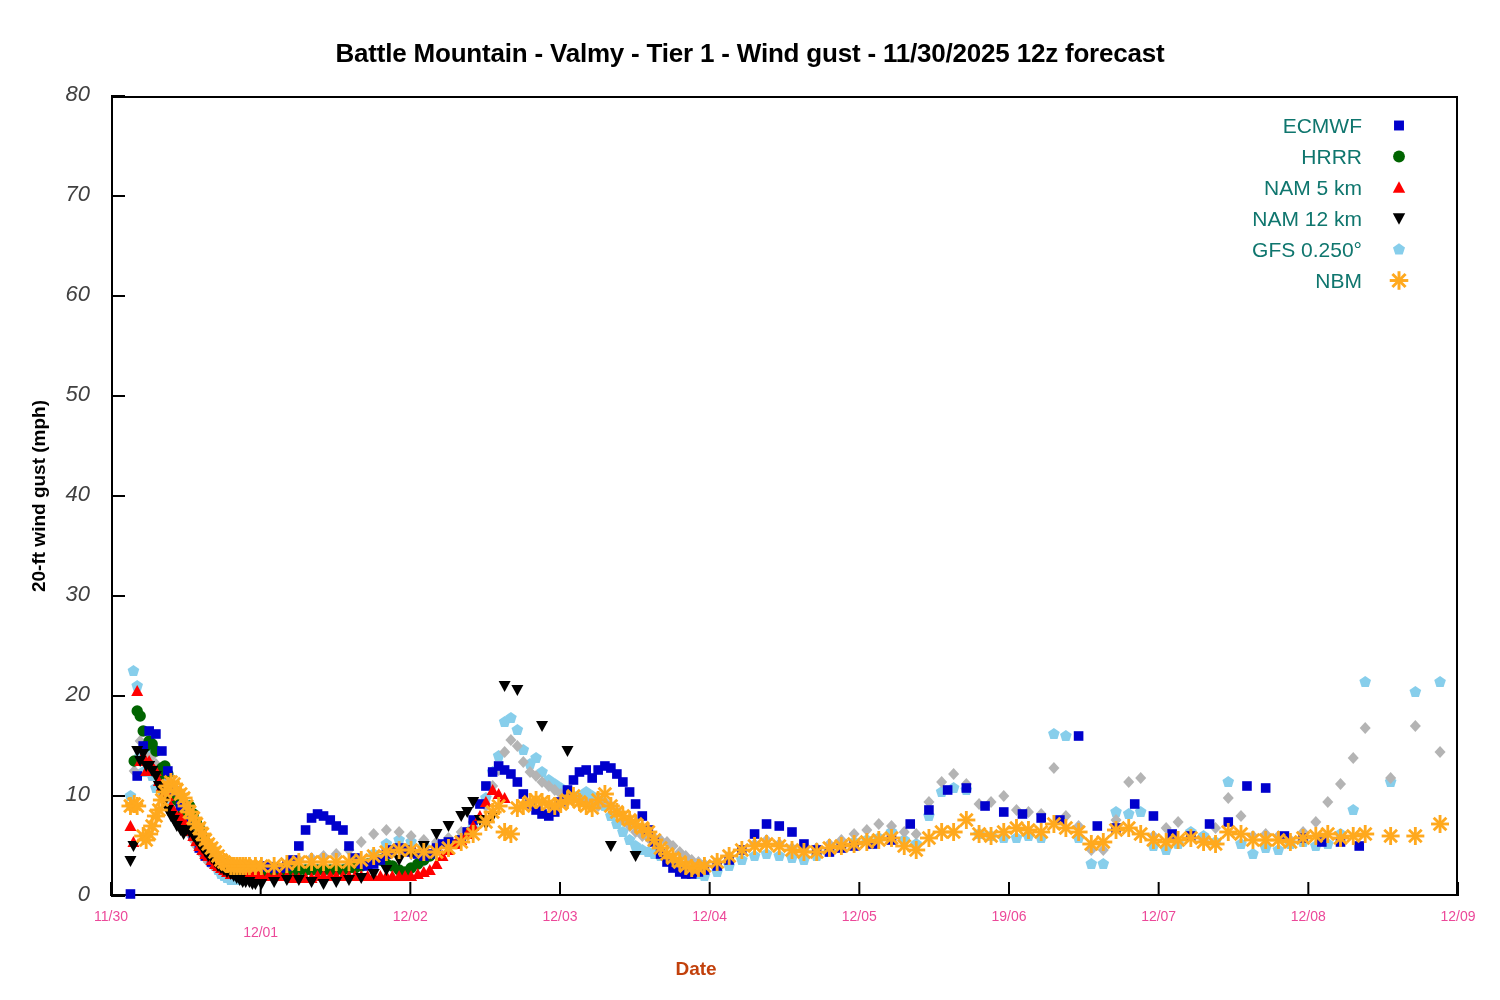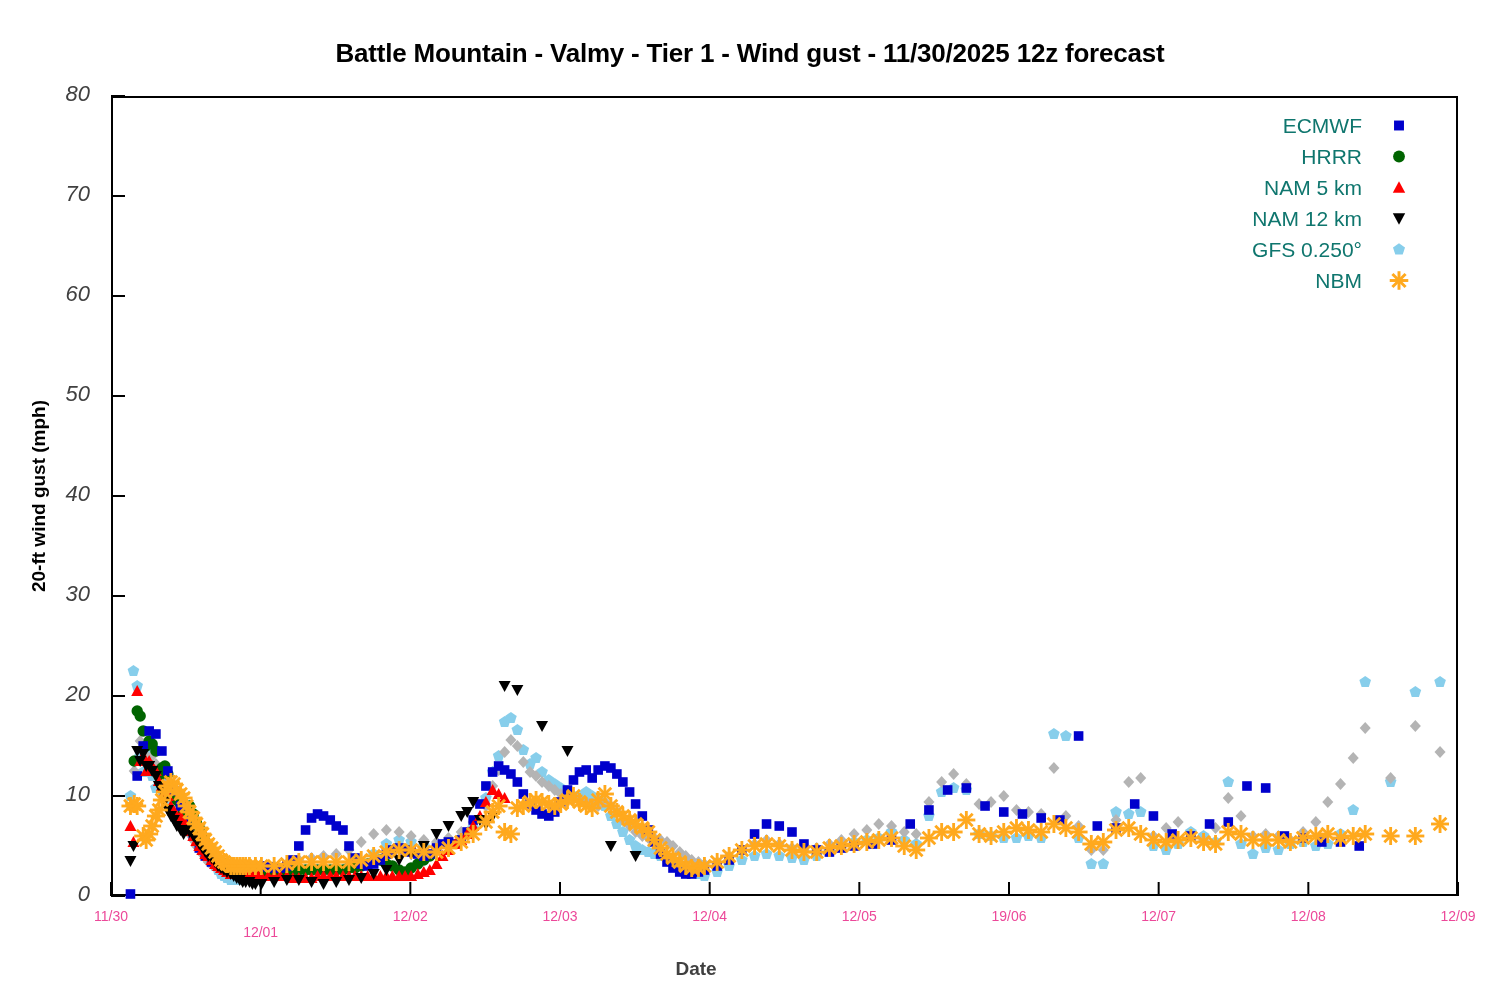--- a/index.html
+++ b/index.html
@@ -27,21 +27,21 @@
     font-size:14px;color:#ec4899;
   }
   #ylabel{
     position:absolute;
     transform-origin:0 0;
     transform:rotate(-90deg);
     font-size:19px;font-weight:bold;color:#000;white-space:nowrap;
   }
   #xlabel{
     position:absolute;left:0;top:958px;width:1392px;text-align:center;
-    font-size:19px;font-weight:bold;color:#404040;
+    font-size:19px;font-weight:bold;color:#c2410c;
   }
   #legend{
     position:absolute;left:1140px;top:110px;width:270px;
   }
   .legend-row{
     height:31px;display:flex;align-items:center;justify-content:flex-end;
   }
   .legend-text{
     font-size:21px;color:#0f766e;margin-right:26px;white-space:nowrap;
   }

